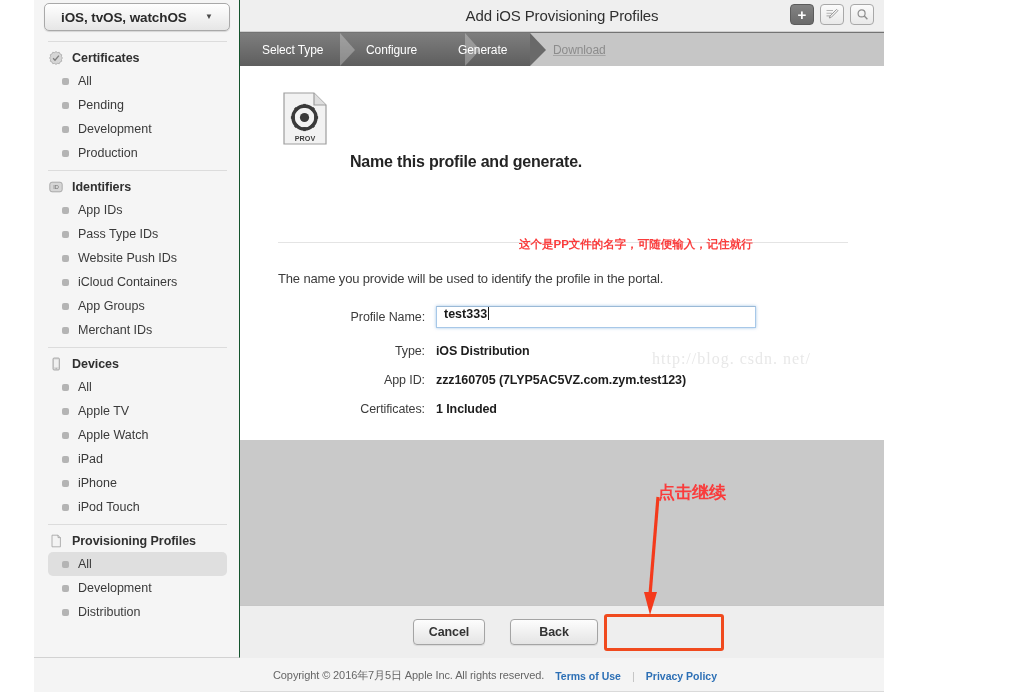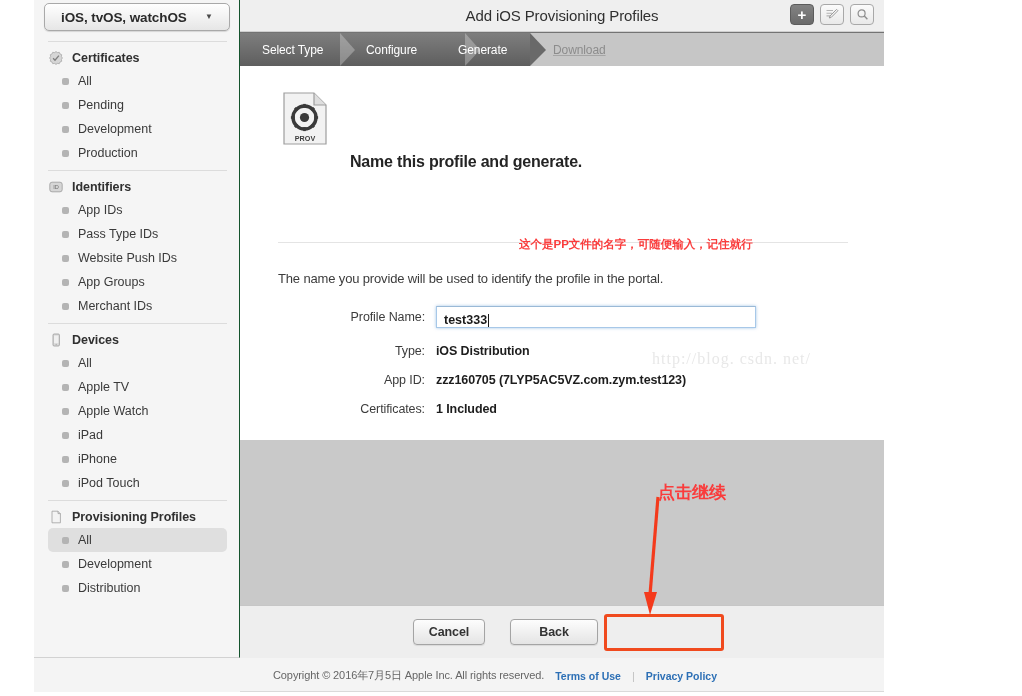--- a/index.html
+++ b/index.html
@@ -195,21 +195,21 @@
   }
   .form-value {
     font-size: 12.5px; font-weight: bold; color: #1d1d1d; letter-spacing: -0.1px;
   }
   .name-input {
     width: 320px; height: 22px;
     border: 1px solid #a7c8e8;
     border-top-color: #9ab9d6;
     background: #ffffff;
     box-shadow: 0 0 3px rgba(90,150,210,0.55);
-    display: flex; align-items: flex-end;
+    display: flex; align-items: flex-start;
     padding-left: 7px;
     position: relative;
   }
   .name-input .val {
     font-size: 12.5px; font-weight: bold; color: #1a1a1a;
   }
   .caret {
     display: inline-block; width: 1px; height: 13px;
     background: #1a1a1a; margin-left: 1px;
   }
@@ -351,20 +351,24 @@
         <span class="sb-bullet"></span>
         <span class="sb-item-label">App IDs</span>
       </div>
       <div class="sb-item">
         <span class="sb-bullet"></span>
         <span class="sb-item-label">Pass Type IDs</span>
       </div>
       <div class="sb-item">
         <span class="sb-bullet"></span>
         <span class="sb-item-label">Website Push IDs</span>
+      </div>
+      <div class="sb-item">
+        <span class="sb-bullet"></span>
+        <span class="sb-item-label">iCloud Containers</span>
       </div>
       <div class="sb-item">
         <span class="sb-bullet"></span>
         <span class="sb-item-label">App Groups</span>
       </div>
       <div class="sb-item">
         <span class="sb-bullet"></span>
         <span class="sb-item-label">Merchant IDs</span>
       </div>
 

